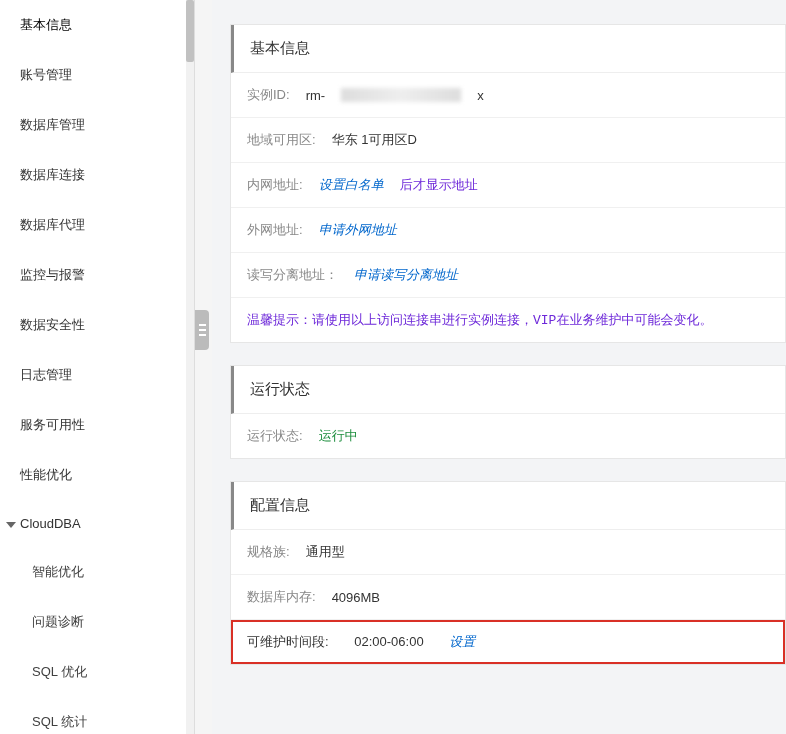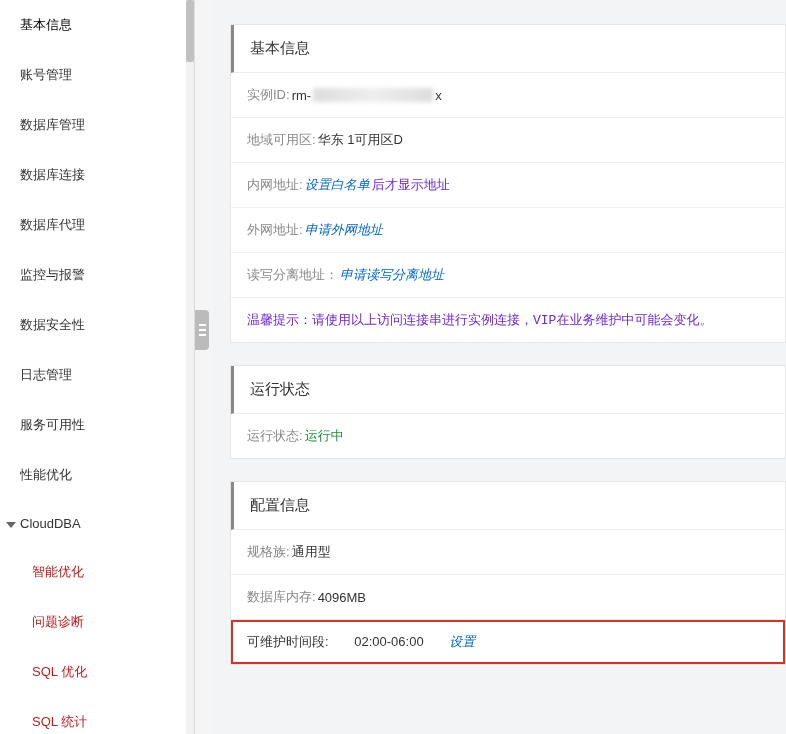--- a/index.html
+++ b/index.html
@@ -23,21 +23,21 @@
     }
     .sidebar-scroll { height: 100%; overflow-y: auto; }
     .sidebar-item {
       padding: 16px 20px;
       color: #333;
       cursor: pointer;
       font-size: 13px;
       position: relative;
     }
     .sidebar-item.active { color: #000; font-weight: 500; }
-    .sidebar-item.sub { padding-left: 32px; color: #b91c1c; }
+    .sidebar-item.sub { padding-left: 32px; color: #404040; }
     .sidebar-item.expand::before {
       content: "";
       position: absolute;
       left: 6px; top: 22px;
       border-left: 5px solid transparent;
       border-right: 5px solid transparent;
       border-top: 6px solid #666;
     }
     .sidebar-track {
       position: absolute;
@@ -85,21 +85,21 @@
       border-left: 3px solid #888;
       border-bottom: 1px solid #eee;
     }
     .row {
       padding: 13px 16px;
       border-bottom: 1px solid #f0f0f0;
       font-size: 13px;
       color: #888;
       display: flex;
       align-items: center;
-      gap: 2px;
+      gap: 16px;
       white-space: nowrap;
     }
     .row:last-child { border-bottom: none; }
     .row .label { color: #888; }
     .row .val { color: #333; text-align: right; }
     .blur {
       display: inline-block;
       width: 120px; height: 14px;
       background: linear-gradient(90deg,#ddd,#eee,#ddd);
       filter: blur(2px);

